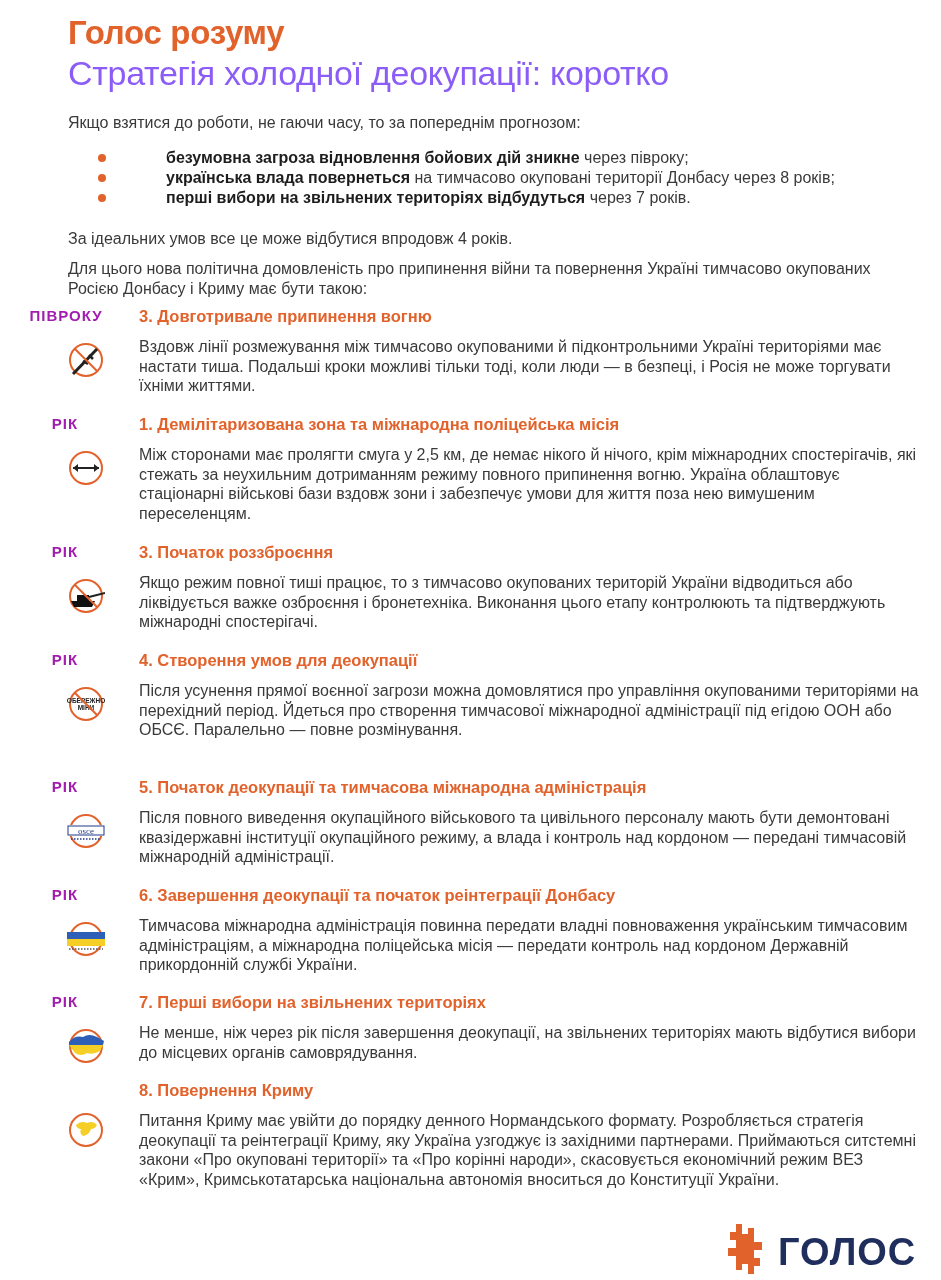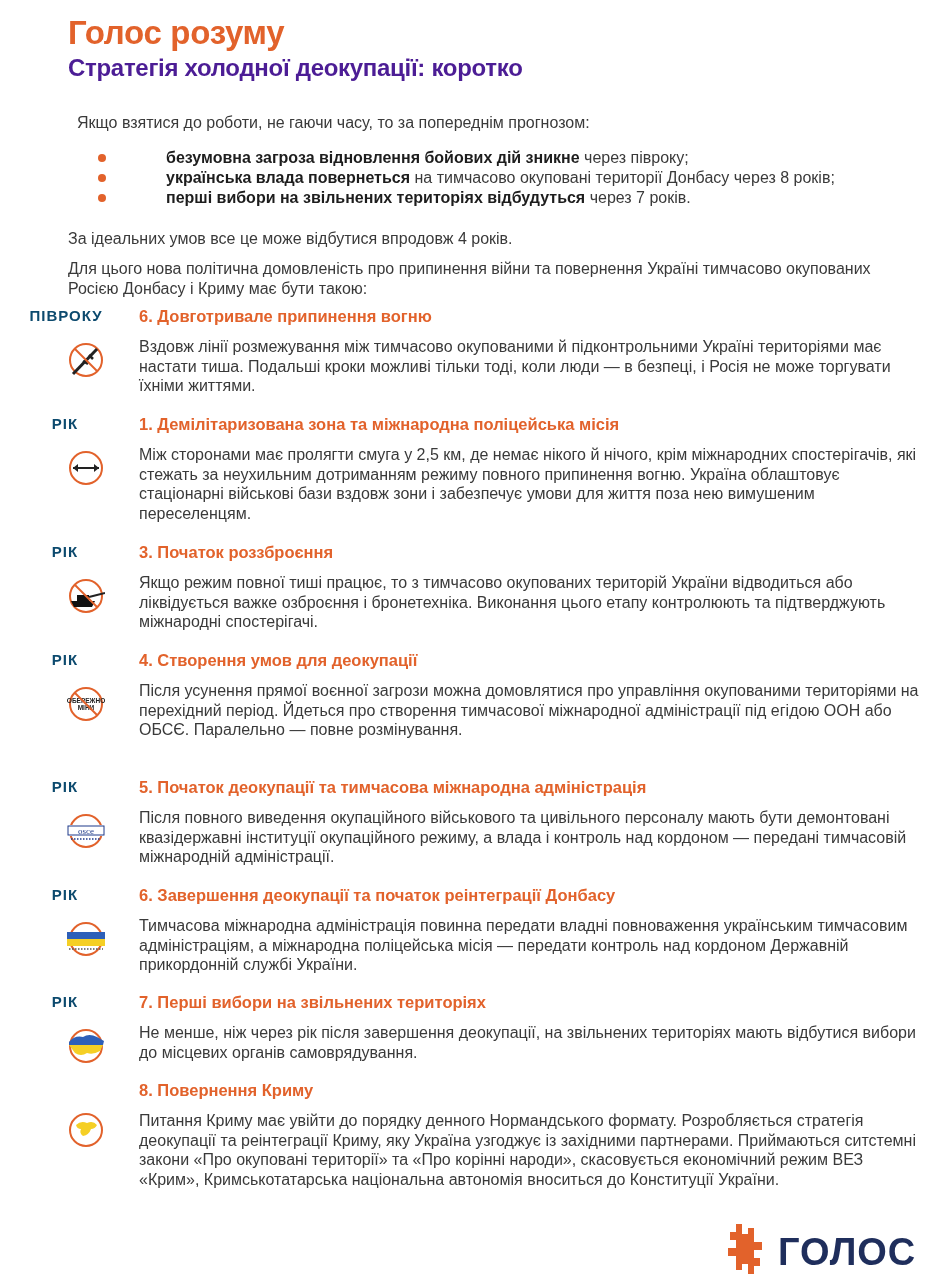--- a/index.html
+++ b/index.html
@@ -1,30 +1,30 @@
 <!DOCTYPE html>
 <html><head>
 <meta charset="utf-8">
 <style>
   html, body { margin:0; padding:0; background:#ffffff; }
   body { width:941px; height:1280px; position:relative; overflow:hidden;
          font-family:"Liberation Sans", "DejaVu Sans", sans-serif; color:#2b2b2b; }
   .brand { position:absolute; left:68px; top:14px; font-size:33px; font-weight:700;
            color:#e2622b; letter-spacing:-0.3px; }
-  .title { position:absolute; left:68px; top:54px; font-size:24px; font-weight:700;
-           color:#4c1d95; letter-spacing:-0.3px; }
-  .intro { position:absolute; left:68px; top:114px; font-size:16px; color:#3a3a3a;margin-left:9px; }
+  .title { position:absolute; left:68px; top:54px; font-size:34px; font-weight:400;
+           color:#8b5cf6; letter-spacing:-0.3px; }
+  .intro { position:absolute; left:68px; top:114px; font-size:16px; color:#3a3a3a; }
   .bullets { position:absolute; left:98px; top:148px; margin:0; padding:0; list-style:none; }
   .bullets li { font-size:16px; line-height:20px; position:relative; padding-left:40px; color:#3a3a3a; }
   .bullets li .dot { position:absolute; left:0; top:6px; width:8px; height:8px; border-radius:50%; background:#e2622b; }
   .bullets li b { color:#1d1d1d;margin-left:28px; }
   .para { position:absolute; left:68px; font-size:16px; line-height:20px; color:#3a3a3a; width:850px;margin-top:9px; }
   .step { position:absolute; left:0; width:941px; }
   .step .when { position:absolute; left:12px; width:108px; text-align:center; font-size:15px; font-weight:700;
-                color:#0c4a6e; letter-spacing:1px; top:0; }
+                color:#a21caf; letter-spacing:1px; top:0; }
   .step .when.r { left:40px; width:50px;text-align:center; }
   .step .head { position:absolute; left:139px; top:0; font-size:16.5px; font-weight:700; color:#e2622b; }
   .step .body { position:absolute; left:139px; top:30px; width:780px; font-size:16px; line-height:19.5px; color:#3a3a3a; }
   .step .icon { position:absolute; left:67px; top:34px; width:38px; height:38px; }
   .logo { position:absolute; left:722px; top:1222px; height:52px; display:flex; align-items:flex-end; }
   .logo .word { font-size:38px; font-weight:700; color:#1f2e5c; margin-left:10px; letter-spacing:1px; }
 </style>
 </head>
 <body>
 
@@ -37,21 +37,21 @@
   <li><span class="dot"></span><b>безумовна загроза відновлення бойових дій зникне</b><span> через півроку;</span></li>
   <li><span class="dot"></span><b>українська влада повернеться</b><span> на тимчасово окуповані території Донбасу через 8 років;</span></li>
   <li><span class="dot"></span><b>перші вибори на звільнених територіях відбудуться</b><span> через 7 років.</span></li>
 </ul>
 
 <div class="para" style="top:220px">За ідеальних умов все це може відбутися впродовж 4 років.</div>
 <div class="para" style="top:250px">Для цього нова політична домовленість про припинення війни та повернення Україні тимчасово окупованих Росією Донбасу і Криму має бути такою:</div>
 
 <div class="step" style="top:307px">
   <div class="when">ПІВРОКУ</div>
-  <div class="head">6. Довготривале припинення вогню</div>
+  <div class="head">3. Довготривале припинення вогню</div>
   <svg class="icon" viewBox="0 0 38 38">
     <circle cx="19" cy="19" r="16" fill="none" stroke="#e2622b" stroke-width="2"></circle>
     <path d="M6 33 L30 8" stroke="#222" stroke-width="3"></path>
     <path d="M16 20 l5 3 M22 14 l4 4" stroke="#222" stroke-width="2.5"></path>
     <line x1="8" y1="8" x2="30" y2="30" stroke="#e2622b" stroke-width="2"></line>
   </svg>
   <div class="body">Вздовж лінії розмежування між тимчасово окупованими й підконтрольними Україні територіями має настати тиша. Подальші кроки можливі тільки тоді, коли люди — в безпеці, і Росія не може торгувати їхніми життями.</div>
 </div>
 
 <div class="step" style="top:415px">

